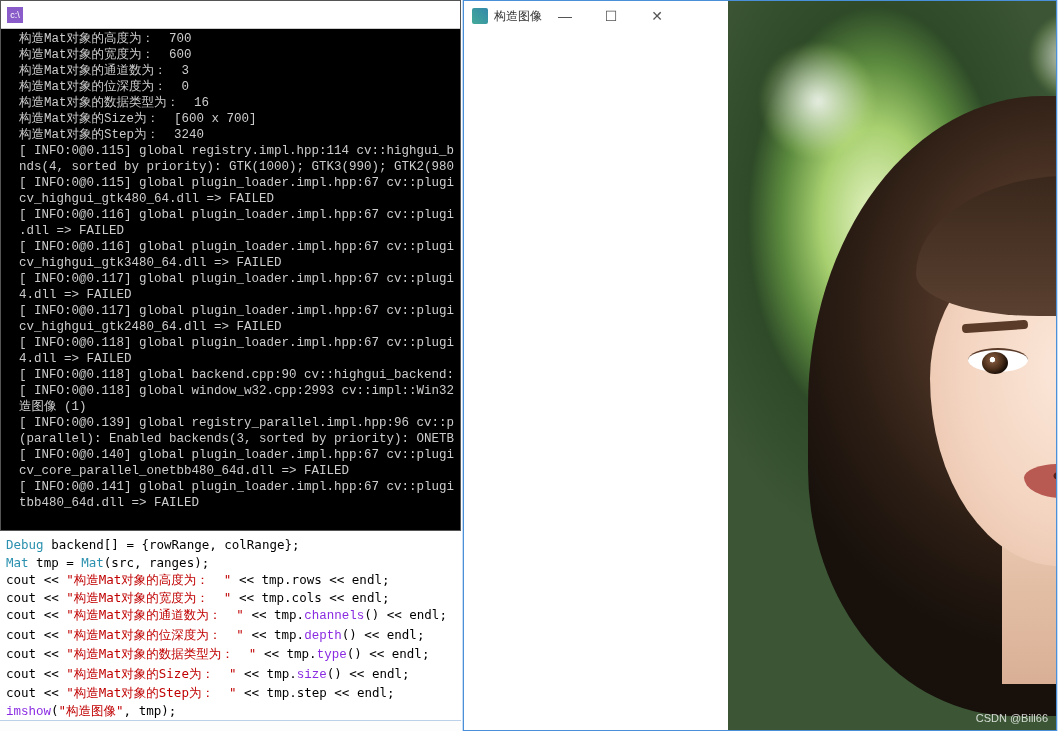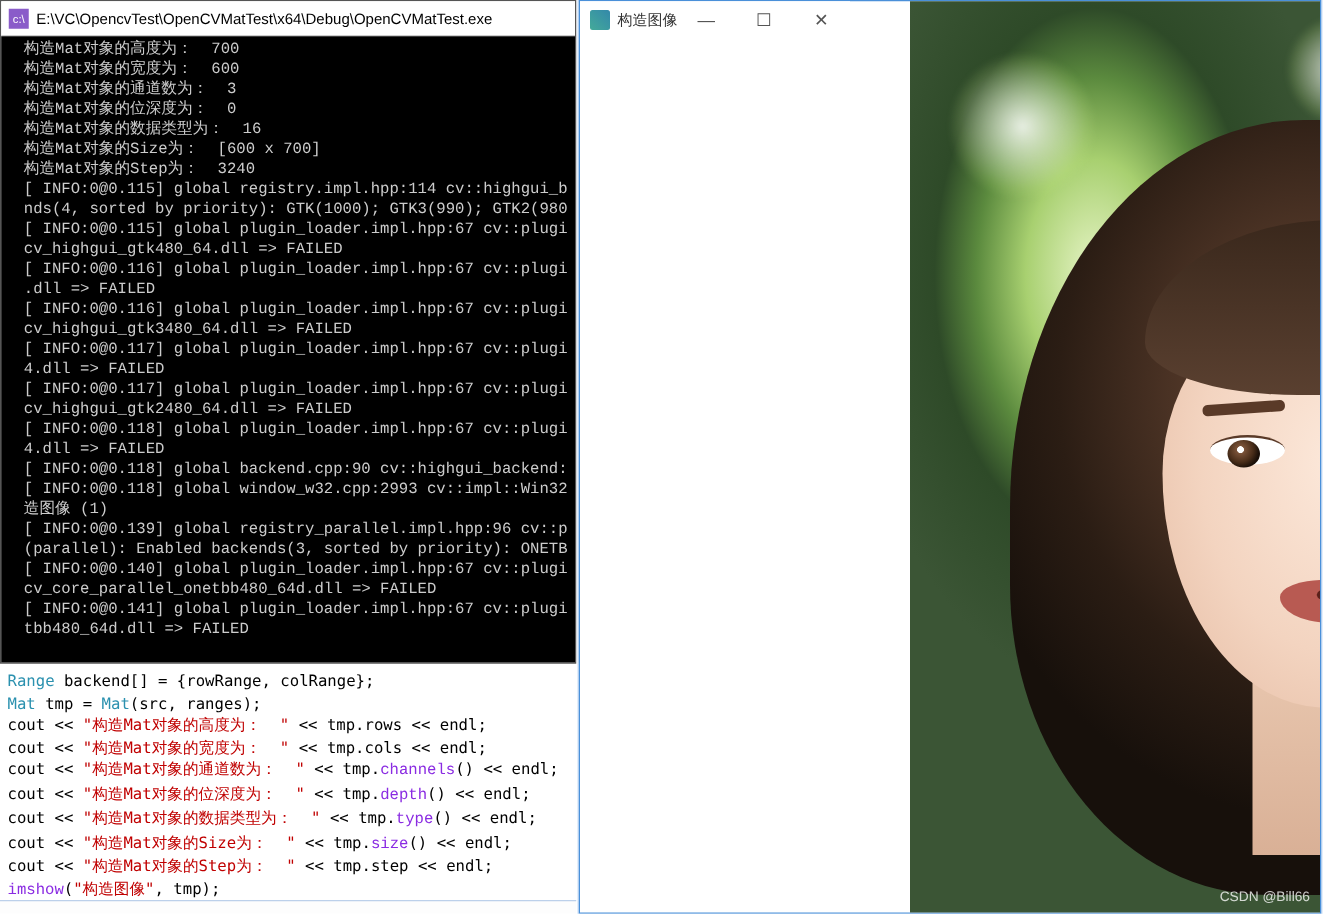--- a/index.html
+++ b/index.html
@@ -200,21 +200,20 @@
   background: #fdfdfd;
   border-top: 1px solid #bcd0ea;
 }
 </style>
 </head>
 <body>
 
 <div class="console-window">
   <div class="titlebar">
     <span class="icon-box">c:\</span>
-    <span>E:\VC\OpencvTest\OpenCVMatTest\x64\Debug\OpenCVMatTest.exe</span>
   </div>
   <div class="console-body" id="console-body">构造Mat对象的高度为：  700
 构造Mat对象的宽度为：  600
 构造Mat对象的通道数为：  3
 构造Mat对象的位深度为：  0
 构造Mat对象的数据类型为：  16
 构造Mat对象的Size为：  [600 x 700]
 构造Mat对象的Step为：  3240
 [ INFO:0@0.115] global registry.impl.hpp:114 cv::highgui_b
 nds(4, sorted by priority): GTK(1000); GTK3(990); GTK2(980
@@ -234,21 +233,21 @@
 [ INFO:0@0.118] global window_w32.cpp:2993 cv::impl::Win32
 造图像 (1)
 [ INFO:0@0.139] global registry_parallel.impl.hpp:96 cv::p
 (parallel): Enabled backends(3, sorted by priority): ONETB
 [ INFO:0@0.140] global plugin_loader.impl.hpp:67 cv::plugi
 cv_core_parallel_onetbb480_64d.dll =&gt; FAILED
 [ INFO:0@0.141] global plugin_loader.impl.hpp:67 cv::plugi
 tbb480_64d.dll =&gt; FAILED</div>
 </div>
 
-<div class="code-area"><span class="ty">Range</span><span class="txt"> backend[] = {rowRange, colRange};</span>
+<div class="code-area"><span class="ty">Debug</span><span class="txt"> backend[] = {rowRange, colRange};</span>
 <span class="ty">Mat</span><span class="txt"> tmp = </span><span class="ty">Mat</span><span class="txt">(src, ranges);</span>
 <span class="kw">cout</span><span class="txt"> &lt;&lt; </span><span class="str">"构造Mat对象的高度为：  "</span><span class="txt"> &lt;&lt; tmp.rows &lt;&lt; </span><span class="kw">endl</span><span class="txt">;</span>
 <span class="kw">cout</span><span class="txt"> &lt;&lt; </span><span class="str">"构造Mat对象的宽度为：  "</span><span class="txt"> &lt;&lt; tmp.cols &lt;&lt; </span><span class="kw">endl</span><span class="txt">;</span>
 <span class="kw">cout</span><span class="txt"> &lt;&lt; </span><span class="str">"构造Mat对象的通道数为：  "</span><span class="txt"> &lt;&lt; tmp.</span><span class="fn">channels</span><span class="txt">() &lt;&lt; </span><span class="kw">endl</span><span class="txt">;</span>
 <span class="kw">cout</span><span class="txt"> &lt;&lt; </span><span class="str">"构造Mat对象的位深度为：  "</span><span class="txt"> &lt;&lt; tmp.</span><span class="fn">depth</span><span class="txt">() &lt;&lt; </span><span class="kw">endl</span><span class="txt">;</span>
 <span class="kw">cout</span><span class="txt"> &lt;&lt; </span><span class="str">"构造Mat对象的数据类型为：  "</span><span class="txt"> &lt;&lt; tmp.</span><span class="fn">type</span><span class="txt">() &lt;&lt; </span><span class="kw">endl</span><span class="txt">;</span>
 <span class="kw">cout</span><span class="txt"> &lt;&lt; </span><span class="str">"构造Mat对象的Size为：  "</span><span class="txt"> &lt;&lt; tmp.</span><span class="fn">size</span><span class="txt">() &lt;&lt; </span><span class="kw">endl</span><span class="txt">;</span>
 <span class="kw">cout</span><span class="txt"> &lt;&lt; </span><span class="str">"构造Mat对象的Step为：  "</span><span class="txt"> &lt;&lt; tmp.step &lt;&lt; </span><span class="kw">endl</span><span class="txt">;</span>
 <span class="fn">imshow</span><span class="txt">(</span><span class="str">"构造图像"</span><span class="txt">, tmp);</span>
 <span class="fn">waitKey</span><span class="txt">(</span><span class="num">0</span><span class="txt">);</span>

